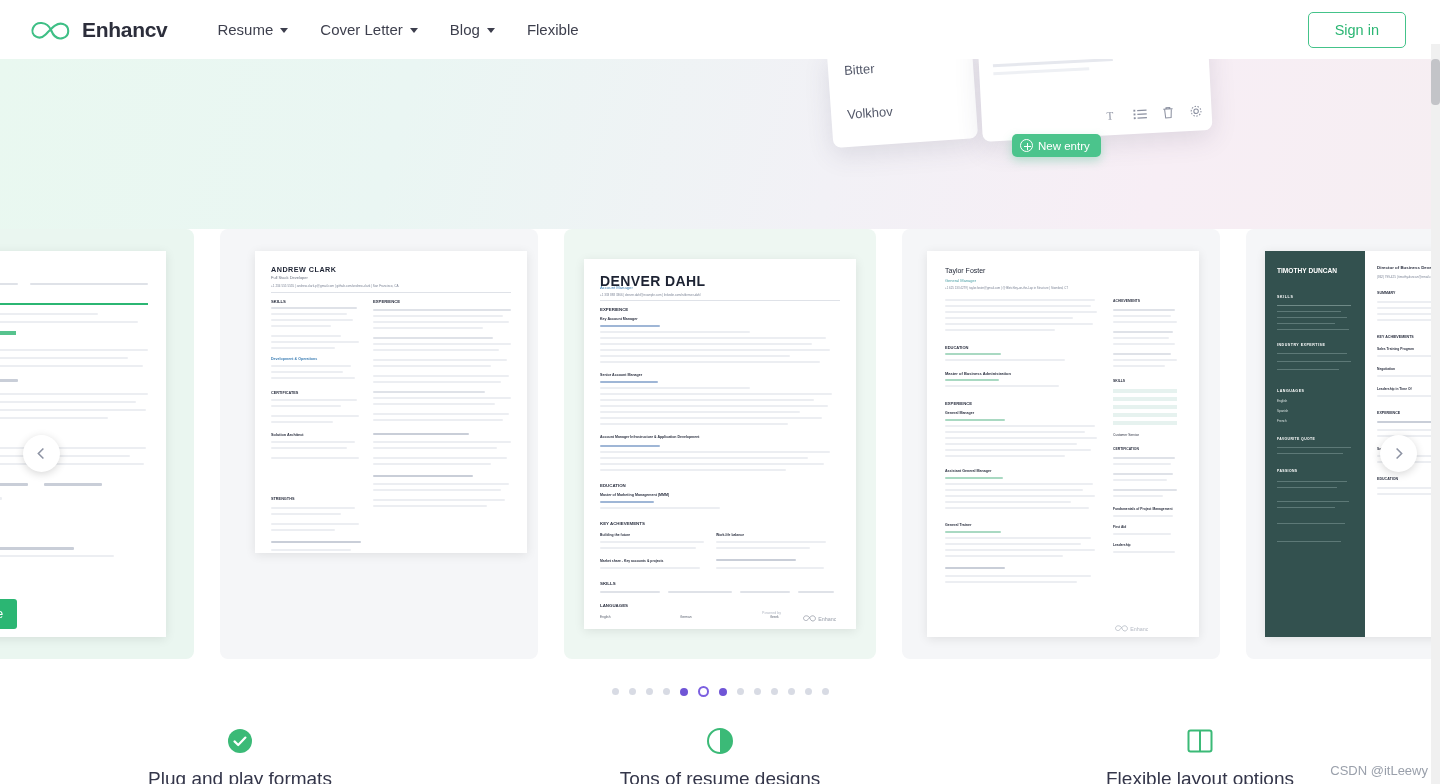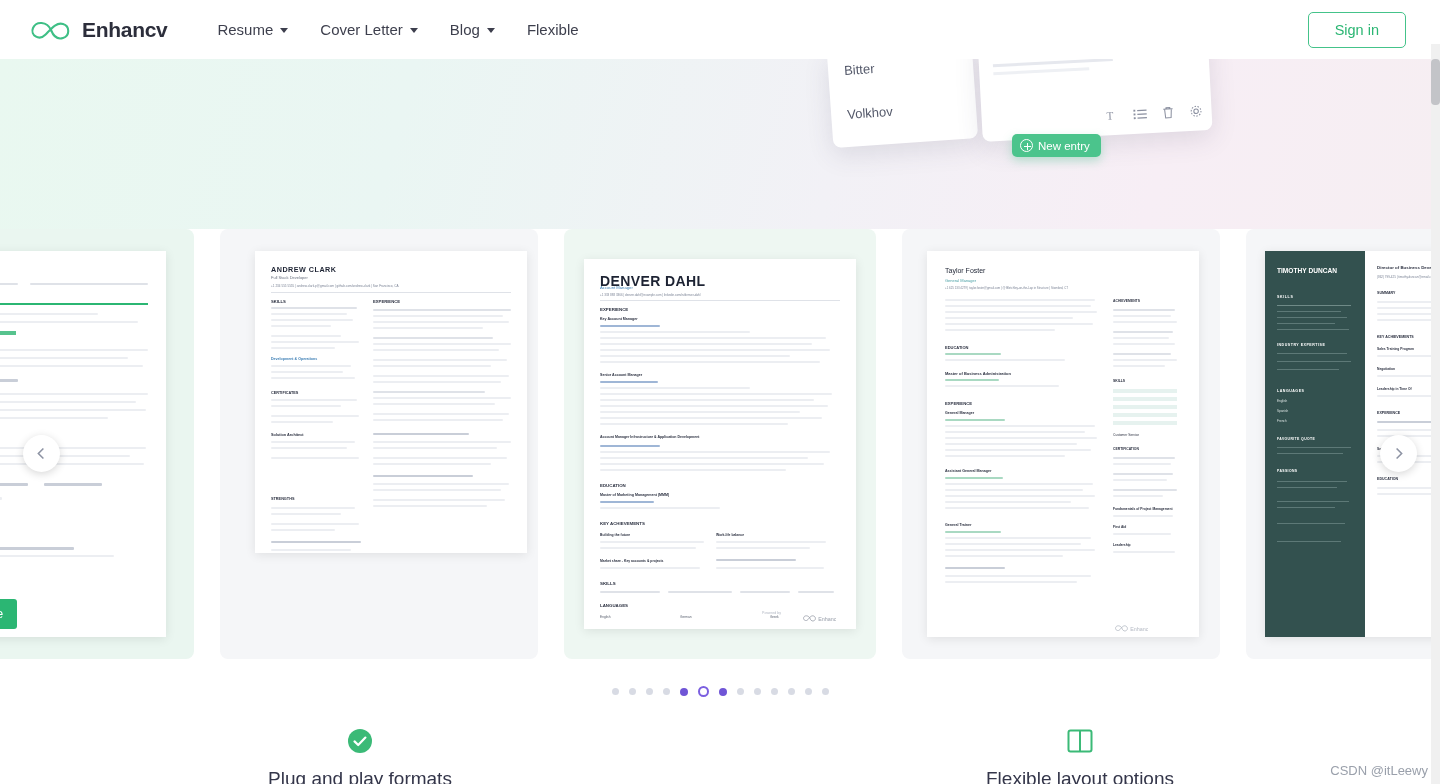--- a/index.html
+++ b/index.html
@@ -576,20 +576,29 @@
         <svg width="26" height="26" viewBox="0 0 26 26">
           <circle cx="13" cy="13" r="12" fill="#3bba77"></circle>
           <path d="M7.5 13.4 L11.2 17 L18.4 9.6" fill="none" stroke="#ffffff" stroke-width="2.2" stroke-linecap="round" stroke-linejoin="round"></path>
         </svg>
       </span>
       <span class="feat-title">Plug and play formats</span>
     </div>
     <div class="feat">
       <span>
         <svg width="26" height="26" viewBox="0 0 26 26">
+          <circle cx="13" cy="13" r="12" fill="none" stroke="#3bba77" stroke-width="2"></circle>
+          <path d="M13 1 A12 12 0 0 1 13 25 Z" fill="#3bba77"></path>
+        </svg>
+      </span>
+      <span class="feat-title">Tons of resume designs</span>
+    </div>
+    <div class="feat">
+      <span>
+        <svg width="26" height="26" viewBox="0 0 26 26">
           <rect x="1.5" y="2.5" width="23" height="21" rx="2" fill="none" stroke="#3bba77" stroke-width="2"></rect>
           <rect x="13" y="2.5" width="0" height="21" stroke="#3bba77" stroke-width="2"></rect>
           <line x1="13" y1="2.5" x2="13" y2="23.5" stroke="#3bba77" stroke-width="2"></line>
         </svg>
       </span>
       <span class="feat-title">Flexible layout options</span>
     </div>
   </div>
 
   <div class="scrolltop"></div>

